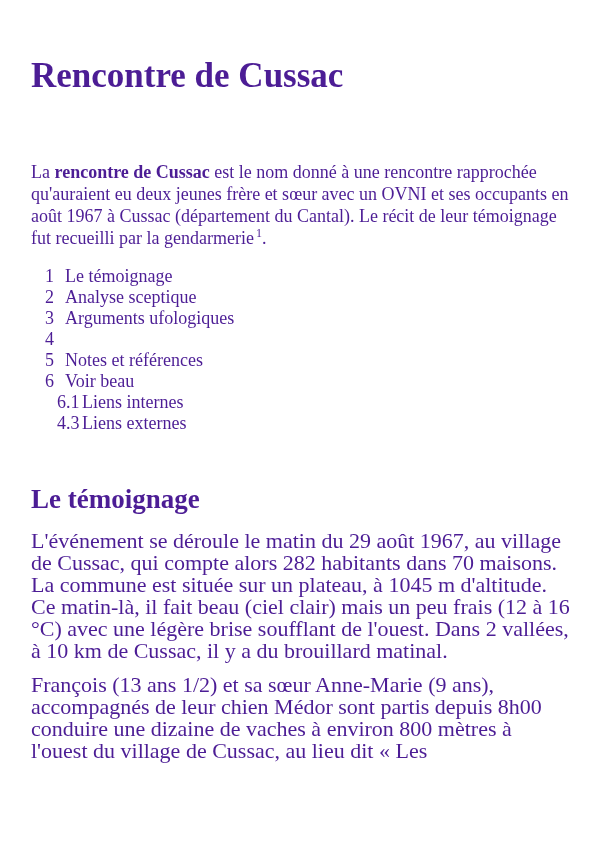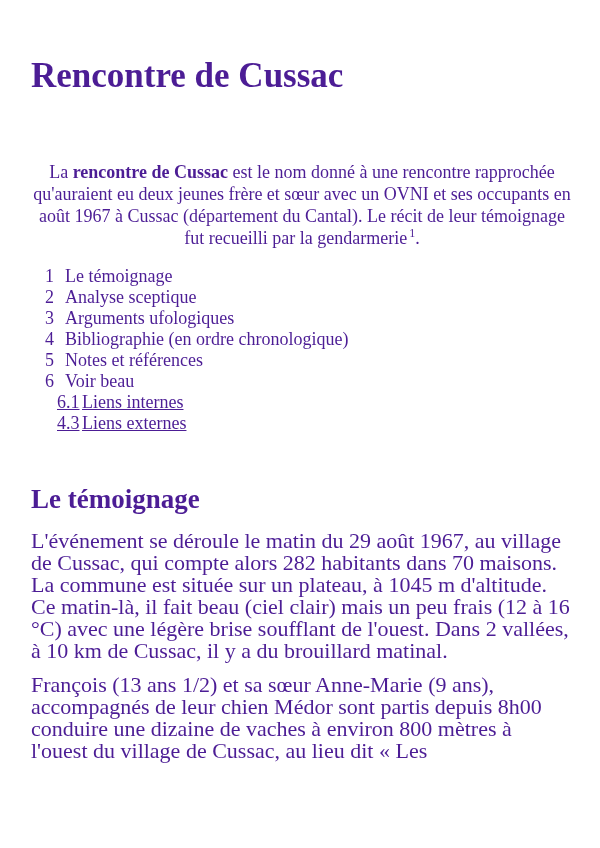--- a/index.html
+++ b/index.html
@@ -22,21 +22,20 @@
     font-size: 35px;
     line-height: 40px;
     font-weight: bold;
     margin: 0 0 65px 0;
   }
   .intro-paragraph {
     font-size: 18px;
     line-height: 22px;
     margin: 0;
     max-width: 542px;
-    text-align: center;
   }
   .intro-paragraph b { font-weight: bold; }
   .footnote-ref {
     font-size: 12px;
     margin-left: 2px;
     line-height: 0;
   }
   h2.section-heading {
     font-size: 27px;
     line-height: 30px;
@@ -46,21 +45,21 @@
   h2.toc-heading    { margin-top: 39px; }
   h2.story-heading  { margin-top: 50px; }
   .toc-list {
     margin-top: 17px;
     font-size: 18px;
     line-height: 21px;
   }
   .toc-row { display: flex; }
   .toc-row.level-1 { padding-left: 14px; }
   .toc-row.level-1 .toc-num { flex: 0 0 20px; }
-  .toc-row.level-2 { padding-left: 26px; text-decoration: underline; }
+  .toc-row.level-2 { padding-left: 26px; }
   .toc-row.level-2 .toc-num { flex: 0 0 25px; }
   .toc-label { flex: 0 1 auto; }
   .body-paragraph {
     font-size: 22px;
     line-height: 22px;
     margin: 0;
     max-width: 542px;
   }
   .body-paragraph.first  { margin-top: 16px; }
   .body-paragraph.second { margin-top: 12px; }
@@ -87,21 +86,20 @@
       <span class="toc-label">Analyse sceptique</span>
     </div>
 
     <div class="toc-row level-1">
       <span class="toc-num">3</span>
       <span class="toc-label">Arguments ufologiques</span>
     </div>
 
     <div class="toc-row level-1">
       <span class="toc-num">4</span>
-      <span class="toc-label">Bibliographie (en ordre chronologique)</span>
     </div>
 
     <div class="toc-row level-1">
       <span class="toc-num">5</span>
       <span class="toc-label">Notes et références</span>
     </div>
 
     <div class="toc-row level-1">
       <span class="toc-num">6</span>
       <span class="toc-label">Voir beau</span>

